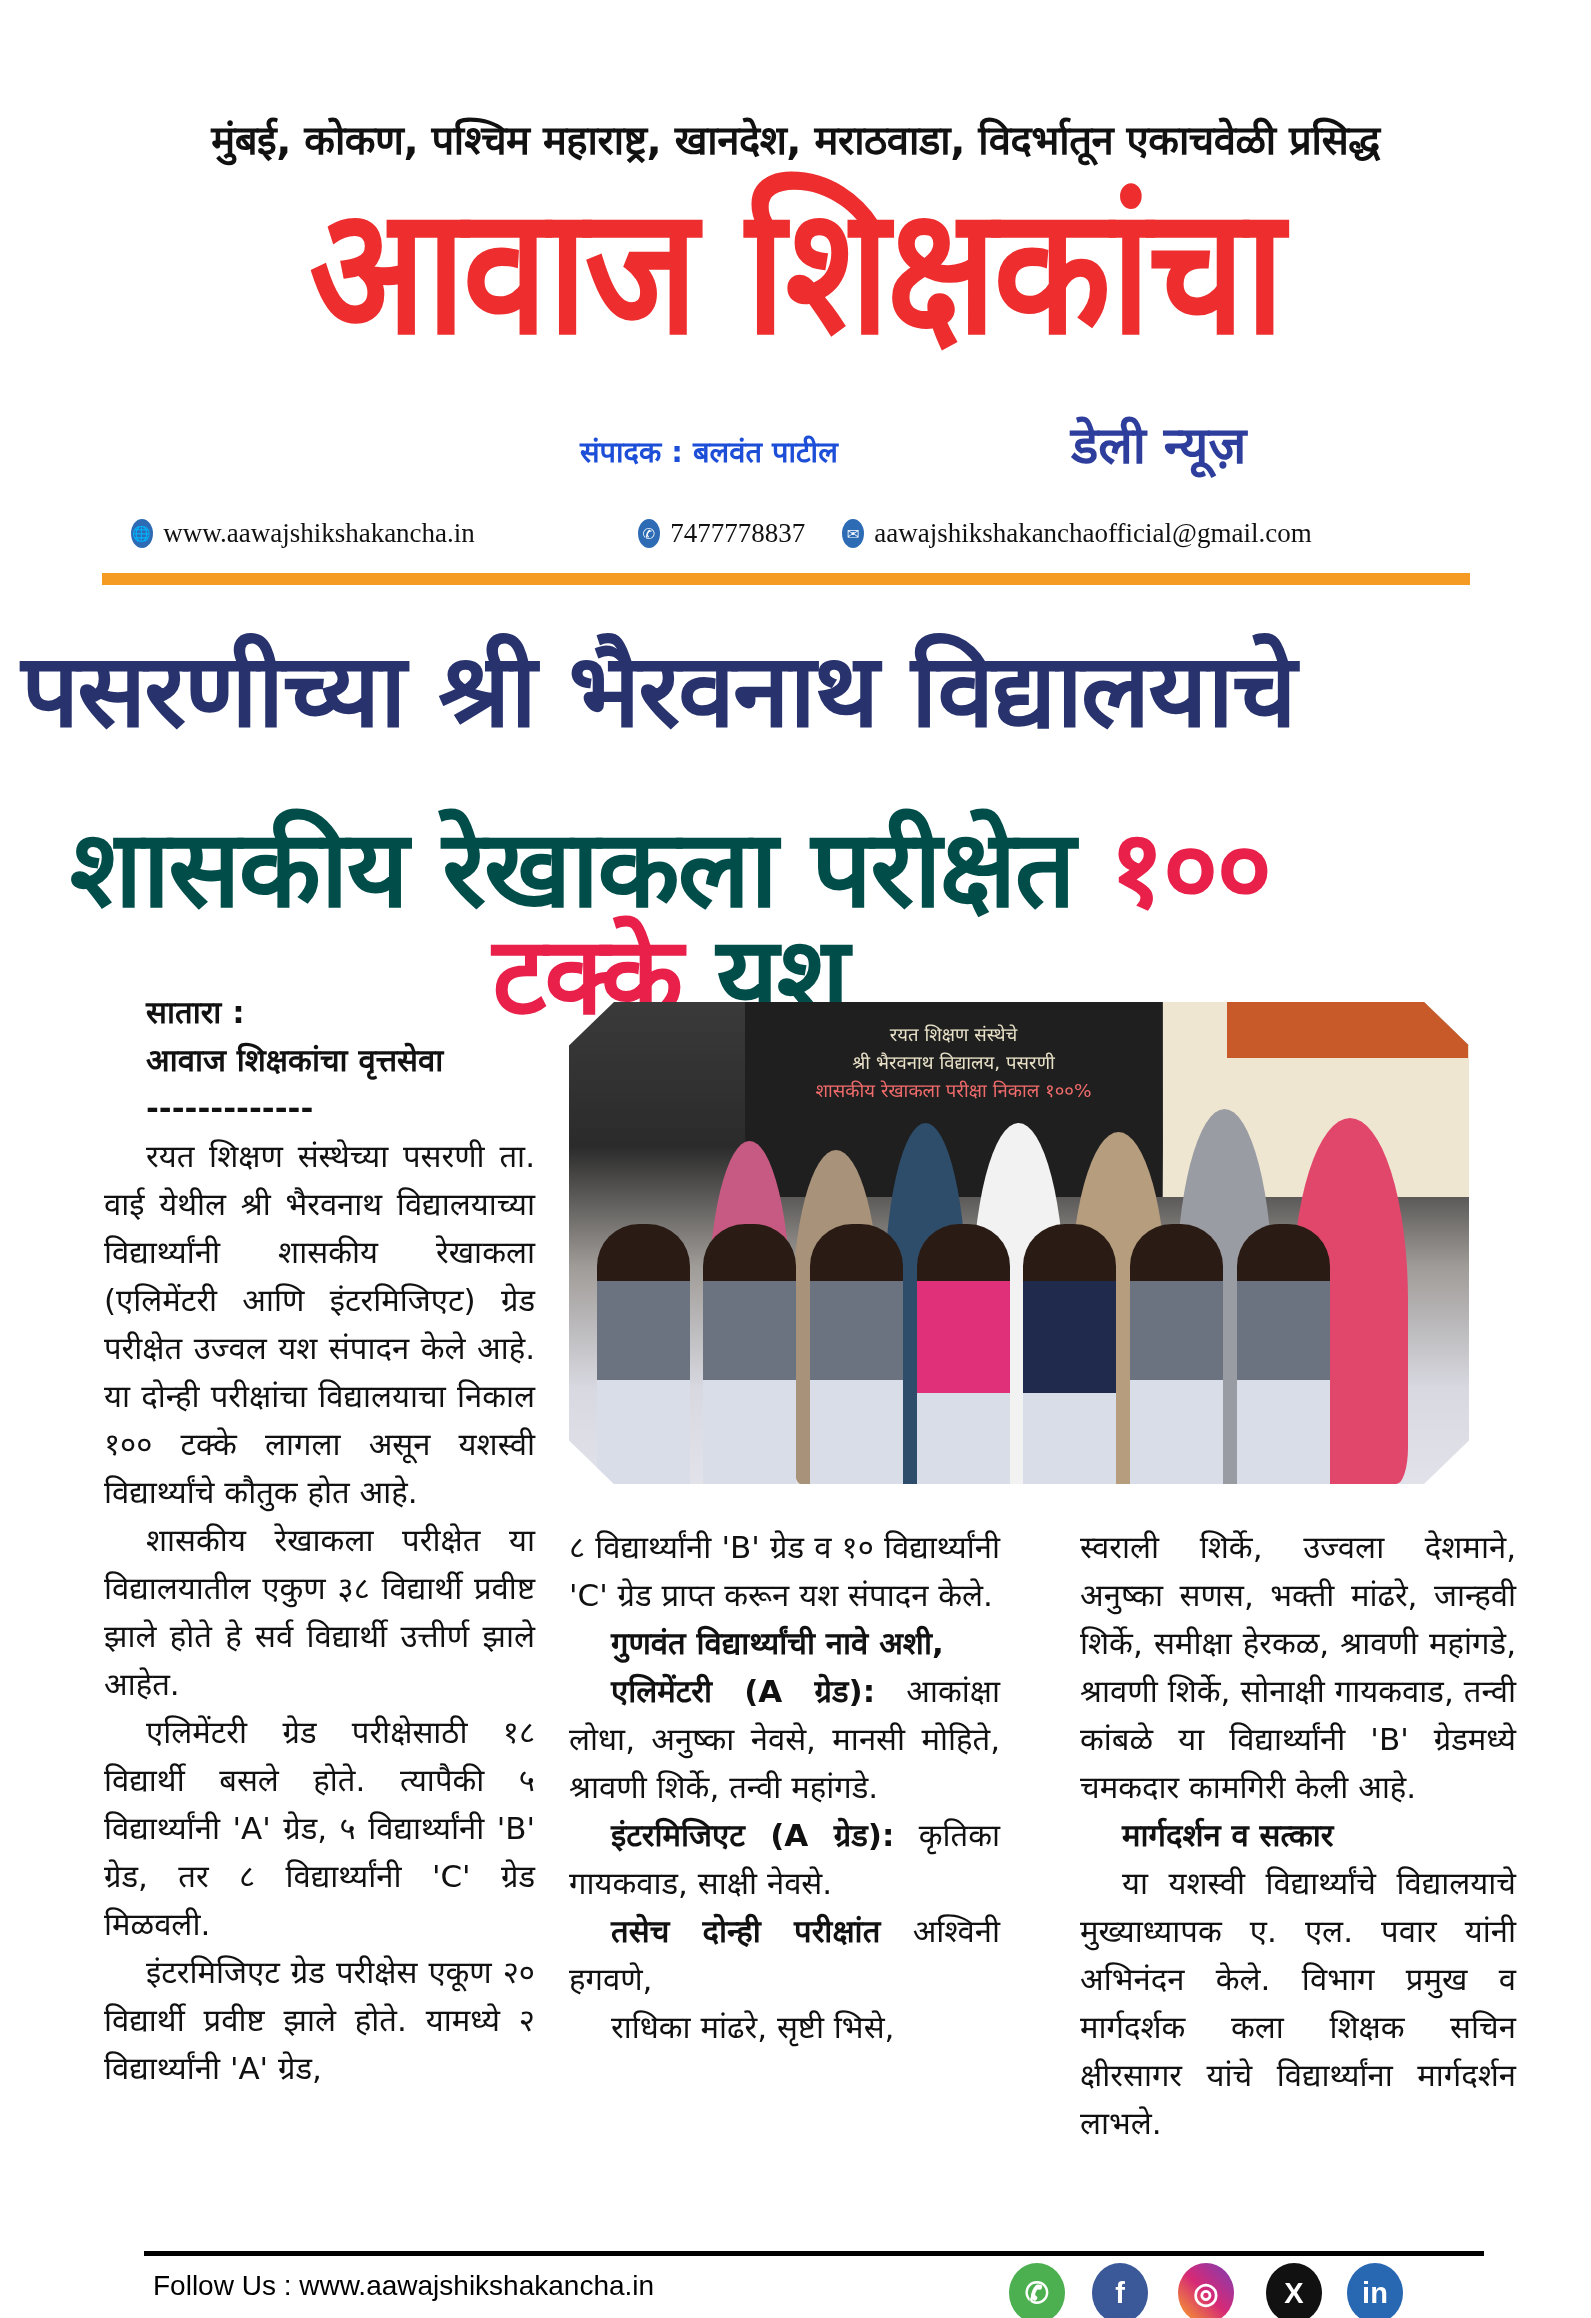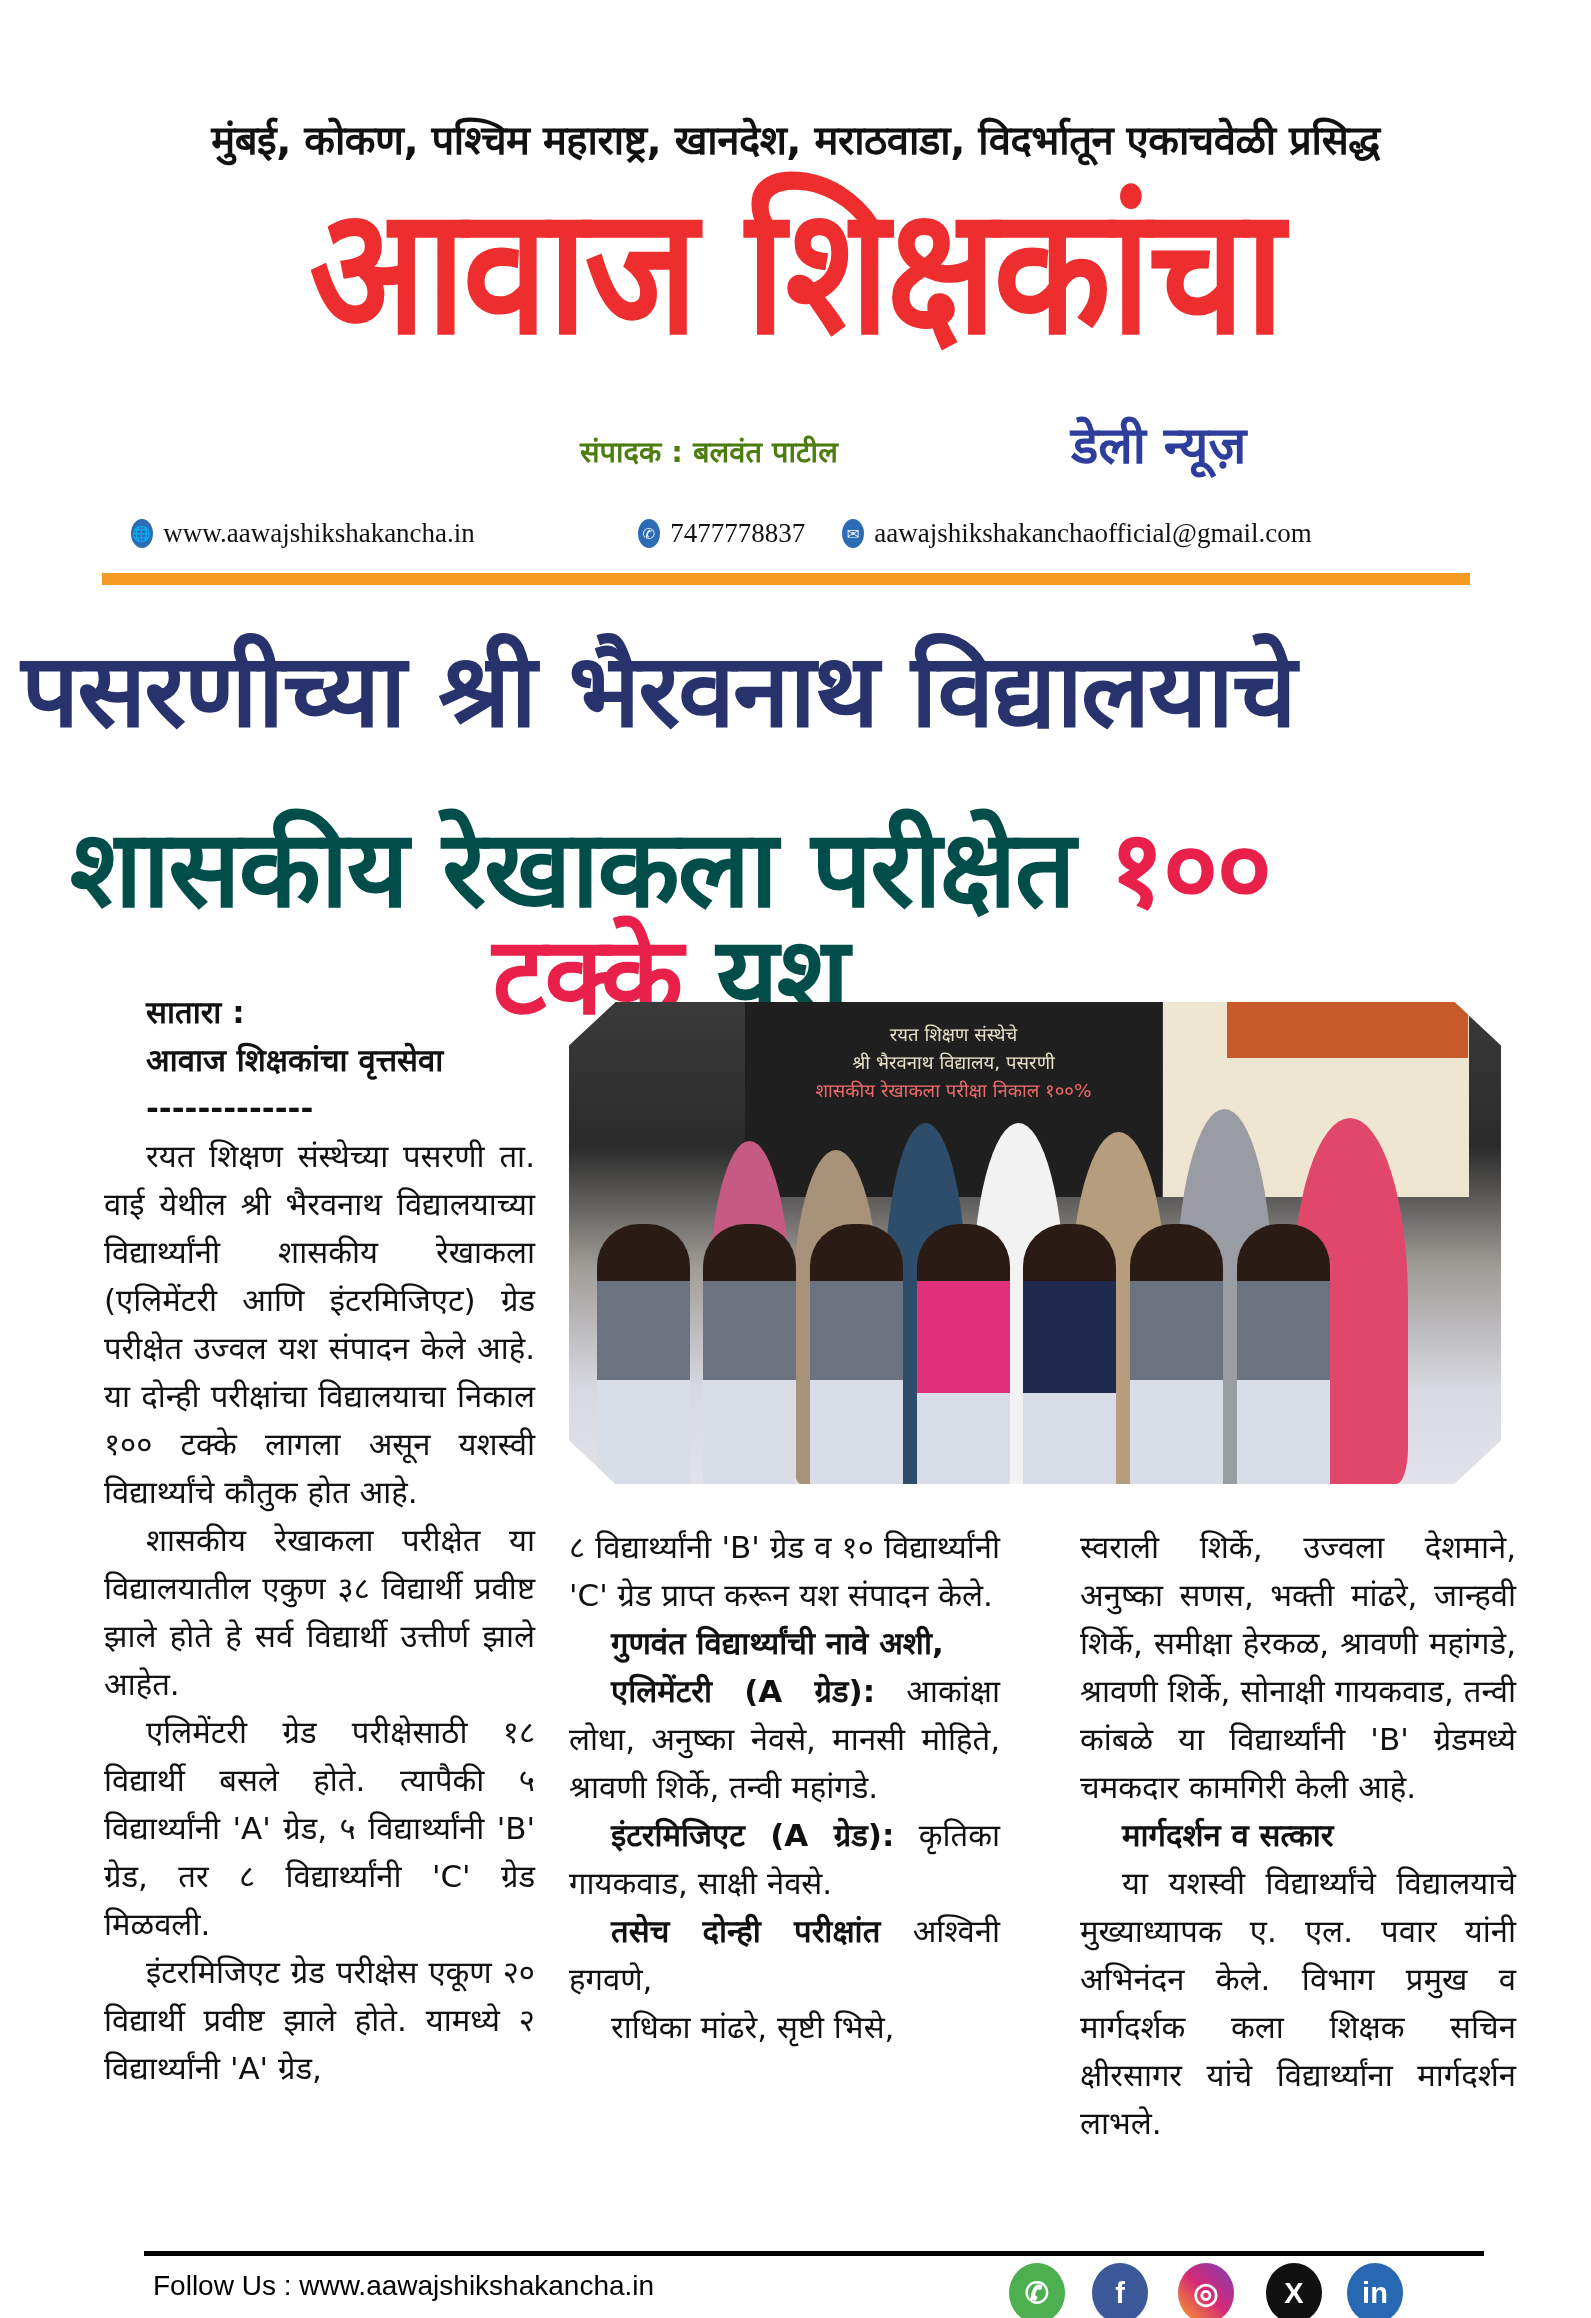--- a/index.html
+++ b/index.html
@@ -1,34 +1,34 @@
 <!DOCTYPE html>
 <html style="font-size:7.4px"><head>
 <meta charset="utf-8">
 <style>
   html,body{margin:0;padding:0;background:#ffffff;}
   body{width:1591px;height:2440px;position:relative;overflow:hidden;font-family:"DejaVu Sans",sans-serif;color:#111;}
   .abs{position:absolute;}
   .tagline{left:0;width:1591px;top:111px;text-align:center;font-size:40px;font-weight:bold;color:#111;letter-spacing:-0.5px;}
   .title{left:0;width:1591px;top:195px;text-align:center;font-size:153px;font-weight:bold;color:#ee2e2e;line-height:1;letter-spacing:-2.8px;transform:scaleY(1.15);}
-  .editor{left:580px;top:431px;font-size:29px;font-weight:bold;color:#4d7c0f;}
+  .editor{left:580px;top:431px;font-size:29px;font-weight:bold;color:#1d4ed8;}
   .daily{left:1071px;top:408px;font-size:51px;font-weight:bold;color:#2e3e9c;}
   .contact{top:515px;height:37px;display:flex;align-items:center;font-family:"Liberation Serif",serif;font-size:27px;color:#111;}
   .cicon{width:22px;height:29px;border-radius:50%;background:#2d6cb5;color:#fff;font-size:15px;display:flex;align-items:center;justify-content:center;margin-right:10.2px;font-family:"DejaVu Sans",sans-serif;}
   .orange{left:102px;top:573px;width:1368px;height:12px;background:#f59a23;}
   .head1{left:0;width:1316px;top:640px;text-align:center;font-size:102px;font-weight:bold;color:#28336e;line-height:1;letter-spacing:-1.9px;}
   .head2{left:0;width:1340px;top:816px;text-align:center;font-size:107px;font-weight:bold;color:#004d4a;line-height:1;letter-spacing:-1.9px;}
   .head2 .hl{color:#e8204a;}
   .col{font-size:31px;line-height:48px;text-align:justify;color:#111;}
   .col p{margin:0;}
   .indent{text-indent:42px;}
   .bold{font-weight:bold;}
   .dateline{font-weight:bold;}
   .photo{left:569px;top:1002px;width:900px;height:482px;clip-path:polygon(5% 0,95% 0,100% 9%,100% 91%,95% 100%,5% 100%,0 91%,0 9%);
-    background:linear-gradient(180deg,#3a3a3a 0%,#2b2b2b 30%,#a09c98 55%,#d7d8e0 80%,#e2e3ea 100%);overflow:hidden;padding-left:32px;}
+    background:linear-gradient(180deg,#3a3a3a 0%,#2b2b2b 30%,#a09c98 55%,#d7d8e0 80%,#e2e3ea 100%);overflow:hidden;}
   .board{position:absolute;left:176px;top:0;width:417px;height:195px;background:#1f1f1f;color:#e9e2c9;font-size:18.5px;text-align:center;padding-top:18.5px;box-sizing:border-box;line-height:28px;}
   .wall{position:absolute;left:594px;top:0;width:306px;height:195px;background:#efe6d2;}
   .awning{position:absolute;left:658px;top:0;width:241px;height:56px;background:#c85a2a;}
   .person{position:absolute;border-radius:50% 50% 10% 10%;}
   .student{position:absolute;bottom:0;width:93px;height:260px;border-radius:42px 42px 0 0;background:linear-gradient(180deg,#2a1c14 0 22%,#6b7280 22% 60%,#d9dde8 60% 100%);}
   .footrule{left:144px;width:1340px;height:4.6px;background:#000;}
   .follow{left:153px;top:2270px;font-family:"Liberation Sans",sans-serif;font-size:28px;color:#000;}
   .social{top:2263px;width:56px;height:60px;border-radius:50%;display:flex;align-items:center;justify-content:center;color:#fff;font-weight:bold;font-size:29px;font-family:"Liberation Sans",sans-serif;}
 </style>
 </head>

